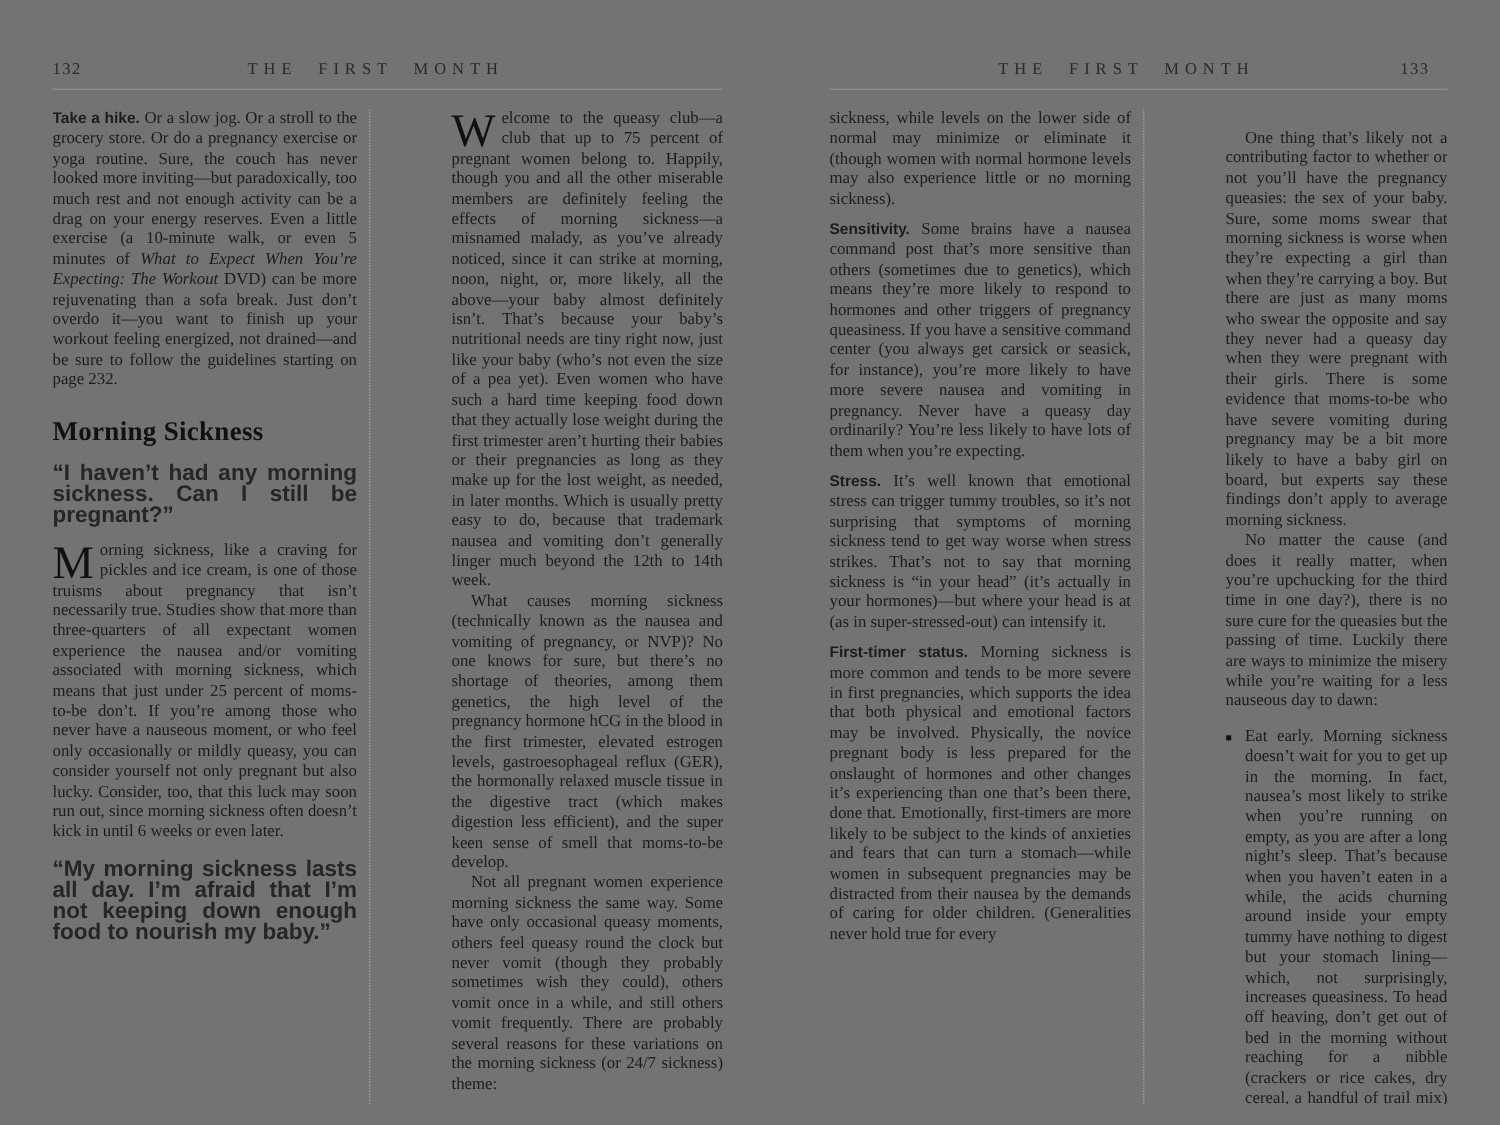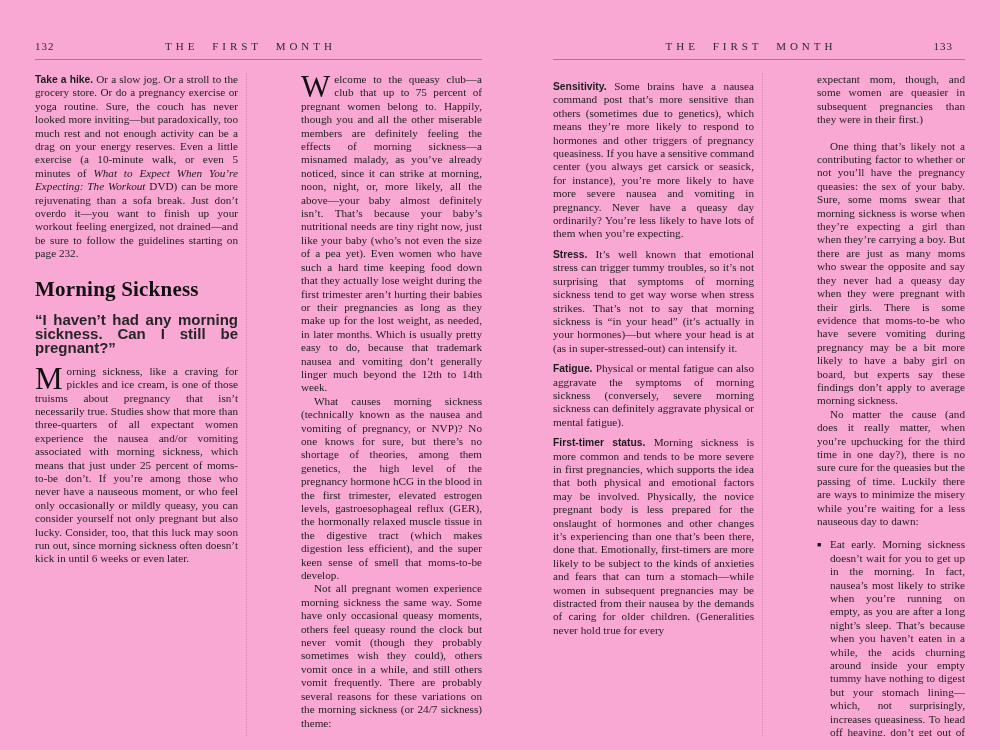--- a/index.html
+++ b/index.html
@@ -1,18 +1,18 @@
 <!DOCTYPE html>
 <html><head>
 <meta charset="utf-8">
 <style>
   * { margin:0; padding:0; box-sizing:border-box; }
   html,body { background:#e8e8e8; }
   .spread {
-    width:1000px; height:750px; background:#f9a8d4;
+    width:1000px; height:750px; background:#737373;
     display:flex; font-family:"Liberation Serif", serif; color:#1c1c1c;
     margin:0 auto; overflow:hidden;
   }
   .page { height:750px; padding-top:40px; position:relative; }
   .page-left  { width:500px; padding-left:35px; padding-right:18px; }
   .page-right { width:500px; padding-left:53px; padding-right:35px; }
 
   .pagehead { position:relative; height:15px; }
   .pagehead .runhead {
     position:absolute; left:0; right:16px; text-align:center;
@@ -38,21 +38,21 @@
 
   .lead { font-family:"Liberation Sans", sans-serif; font-weight:700; font-size:10.3px; }
   .qs {
     font-family:"Liberation Sans", sans-serif; font-weight:700;
     font-size:15px; line-height:14px; text-align:justify; color:#262626;
     margin:11px 0 10px;
   }
   .qs.last { margin-bottom:0; }
 
   h2.section {
-    font-size:21px; font-weight:700; letter-spacing:0.2px;
+    font-size:18px; font-weight:700; letter-spacing:0.2px;
     margin:16px 0 6px; color:#111;
   }
 
   .dropcap {
     float:left; font-size:31px; line-height:25px;
     padding:1px 4px 0 0; color:#111;
   }
   .ital { font-style:italic; }
 
   .bullet-item { display:flex; margin-top:10px; }
@@ -73,48 +73,48 @@
       <span class="runhead">THE FIRST MONTH</span>
     </div>
     <div class="headrule"></div>
 
     <div class="cols">
       <div class="col col-a">
         <p class="body"><span class="lead">Take a hike.</span><span> Or a slow jog. Or a stroll to the grocery store. Or do a pregnancy exercise or yoga routine. Sure, the couch has never looked more inviting—but paradoxically, too much rest and not enough activity can be a drag on your energy reserves. Even a little exercise (a 10-minute walk, or even 5 minutes of </span><span class="ital">What to Expect When You’re Expecting: The Workout</span><span> DVD) can be more rejuvenating than a sofa break. Just don’t overdo it—you want to finish up your workout feeling energized, not drained—and be sure to follow the guidelines starting on page 232.</span></p>
         <h2 class="section">Morning Sickness</h2>
         <p class="qs">“I haven’t had any morning sickness. Can I still be pregnant?”</p>
         <p class="body"><span class="dropcap">M</span><span>orning sickness, like a craving for pickles and ice cream, is one of those truisms about pregnancy that isn’t necessarily true. Studies show that more than three-quarters of all expectant women experience the nausea and/or vomiting associated with morning sickness, which means that just under 25 percent of moms-to-be don’t. If you’re among those who never have a nauseous moment, or who feel only occasionally or mildly queasy, you can consider yourself not only pregnant but also lucky. Consider, too, that this luck may soon run out, since morning sickness often doesn’t kick in until 6 weeks or even later.</span></p>
+        <p class="qs last">“My morning sickness lasts all day. I’m afraid that I’m not keeping down enough food to nourish my baby.”</p>
       </div>
 
       <div class="col col-b">
         <p class="body"><span class="dropcap">W</span><span>elcome to the queasy club—a club that up to 75 percent of pregnant women belong to. Happily, though you and all the other miserable members are definitely feeling the effects of morning sickness—a misnamed malady, as you’ve already noticed, since it can strike at morning, noon, night, or, more likely, all the above—your baby almost definitely isn’t. That’s because your baby’s nutritional needs are tiny right now, just like your baby (who’s not even the size of a pea yet). Even women who have such a hard time keeping food down that they actually lose weight during the first trimester aren’t hurting their babies or their pregnancies as long as they make up for the lost weight, as needed, in later months. Which is usually pretty easy to do, because that trademark nausea and vomiting don’t generally linger much beyond the 12th to 14th week.</span></p>
         <p class="body indent">What causes morning sickness (technically known as the nausea and vomiting of pregnancy, or NVP)? No one knows for sure, but there’s no shortage of theories, among them genetics, the high level of the pregnancy hormone hCG in the blood in the first trimester, elevated estrogen levels, gastroesophageal reflux (GER), the hormonally relaxed muscle tissue in the digestive tract (which makes digestion less efficient), and the super keen sense of smell that moms-to-be develop.</p>
         <p class="body indent">Not all pregnant women experience morning sickness the same way. Some have only occasional queasy moments, others feel queasy round the clock but never vomit (though they probably sometimes wish they could), others vomit once in a while, and still others vomit frequently. There are probably several reasons for these variations on the morning sickness (or 24/7 sickness) theme:</p>
         <p class="body mt-s"><span class="lead">Hormone strike.</span><span> Higher-than-average levels (as when a woman is carrying multiple fetuses) can energized morning</span></p>
       </div>
     </div>
   </div>
 
   <div class="page page-right">
     <div class="pagehead">
       <span class="runhead">THE FIRST MONTH</span>
       <span class="pnum pnum-right">133</span>
     </div>
     <div class="headrule"></div>
 
     <div class="cols">
       <div class="col col-a">
+        <p class="body">sickness, while levels on the lower side of normal may minimize or eliminate it (though women with normal hormone levels may also experience little or no morning sickness).</p>
         <p class="body mt-s"><span class="lead">Sensitivity.</span><span> Some brains have a nausea command post that’s more sensitive than others (sometimes due to genetics), which means they’re more likely to respond to hormones and other triggers of pregnancy queasiness. If you have a sensitive command center (you always get carsick or seasick, for instance), you’re more likely to have more severe nausea and vomiting in pregnancy. Never have a queasy day ordinarily? You’re less likely to have lots of them when you’re expecting.</span></p>
         <p class="body mt-s"><span class="lead">Stress.</span><span> It’s well known that emotional stress can trigger tummy troubles, so it’s not surprising that symptoms of morning sickness tend to get way worse when stress strikes. That’s not to say that morning sickness is “in your head” (it’s actually in your hormones)—but where your head is at (as in super-stressed-out) can intensify it.</span></p>
-        <p class="body mt-s"><span class="lead">Fatigue.</span><span> Physical or mental fatigue can also aggravate the symptoms of morning sickness (conversely, severe morning sickness can definitely aggravate physical or mental fatigue).</span></p>
         <p class="body mt-s"><span class="lead">First-timer status.</span><span> Morning sickness is more common and tends to be more severe in first pregnancies, which supports the idea that both physical and emotional factors may be involved. Physically, the novice pregnant body is less prepared for the onslaught of hormones and other changes it’s experiencing than one that’s been there, done that. Emotionally, first-timers are more likely to be subject to the kinds of anxieties and fears that can turn a stomach—while women in subsequent pregnancies may be distracted from their nausea by the demands of caring for older children. (Generalities never hold true for every</span></p>
       </div>
 
       <div class="col col-b">
-        <p class="body">expectant mom, though, and some women are queasier in subsequent pregnancies than they were in their first.)</p>
         <p class="body indent mt">One thing that’s likely not a contributing factor to whether or not you’ll have the pregnancy queasies: the sex of your baby. Sure, some moms swear that morning sickness is worse when they’re expecting a girl than when they’re carrying a boy. But there are just as many moms who swear the opposite and say they never had a queasy day when they were pregnant with their girls. There is some evidence that moms-to-be who have severe vomiting during pregnancy may be a bit more likely to have a baby girl on board, but experts say these findings don’t apply to average morning sickness.</p>
         <p class="body indent">No matter the cause (and does it really matter, when you’re upchucking for the third time in one day?), there is no sure cure for the queasies but the passing of time. Luckily there are ways to minimize the misery while you’re waiting for a less nauseous day to dawn:</p>
         <div class="bullet-item">
           <span class="bullet-marker">■</span>
           <p class="body">Eat early. Morning sickness doesn’t wait for you to get up in the morning. In fact, nausea’s most likely to strike when you’re running on empty, as you are after a long night’s sleep. That’s because when you haven’t eaten in a while, the acids churning around inside your empty tummy have nothing to digest but your stomach lining—which, not surprisingly, increases queasiness. To head off heaving, don’t get out of bed in the morning without reaching for a nibble (crackers or rice cakes, dry cereal, a handful of trail mix) that you stashed on your nightstand the night before. Keeping nibbles next to the bed also means you don’t have to get up for them if you wake up hungry in the middle of the night. It’s a good idea to have a bite when you rise for those midnight bathroom runs, too, just so your stomach stays a little bit full all night long.</p>
         </div>
       </div>
     </div>
   </div>
 

